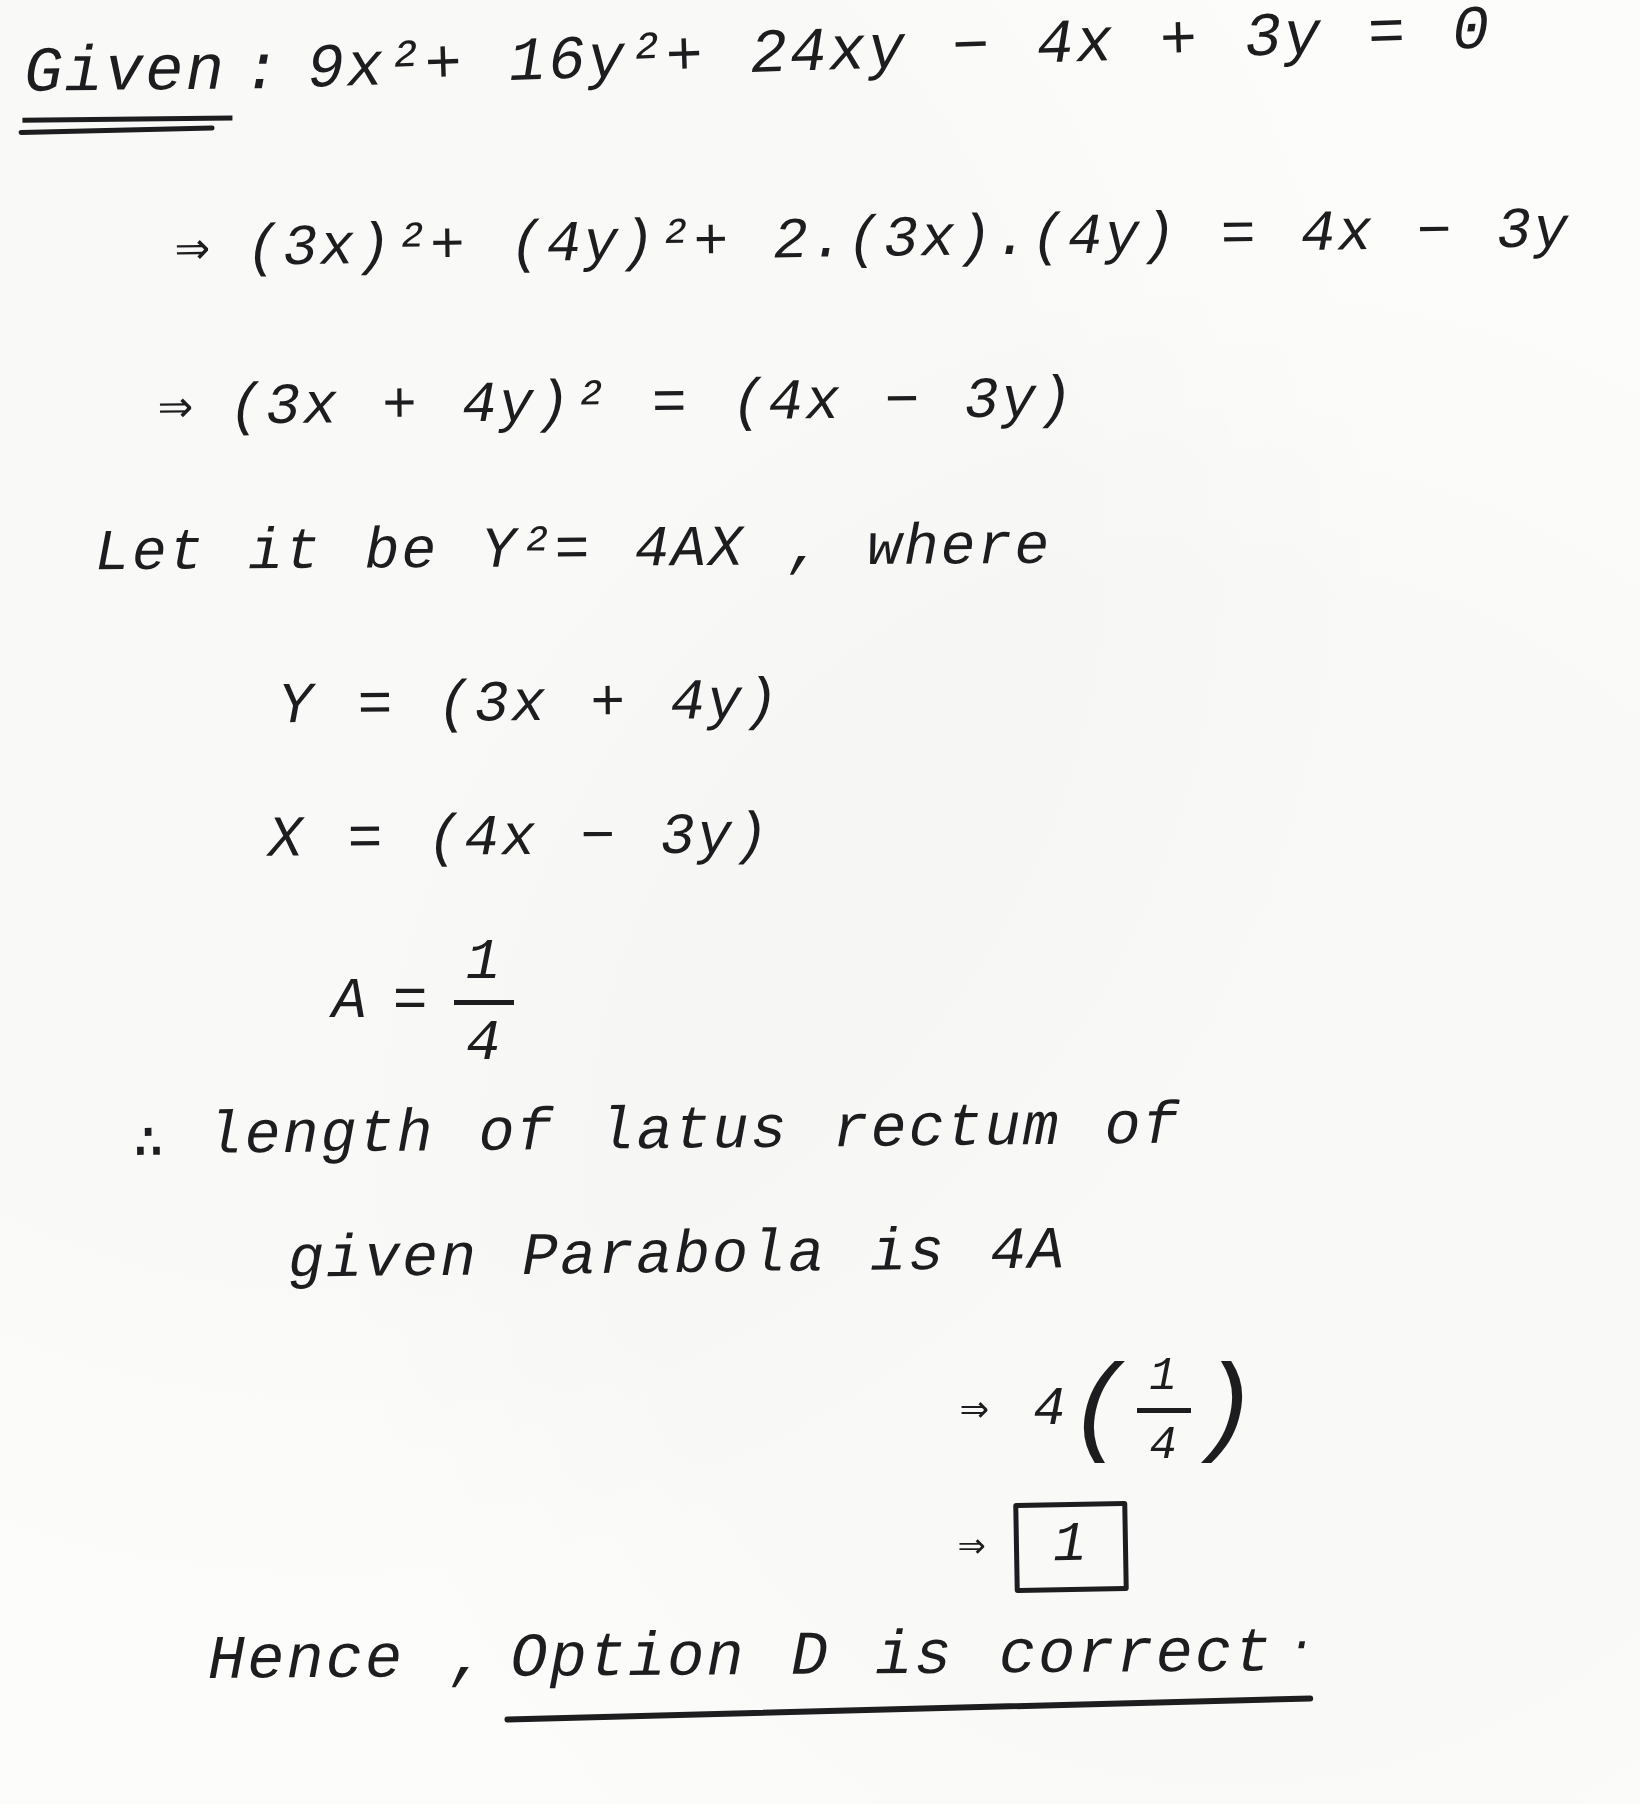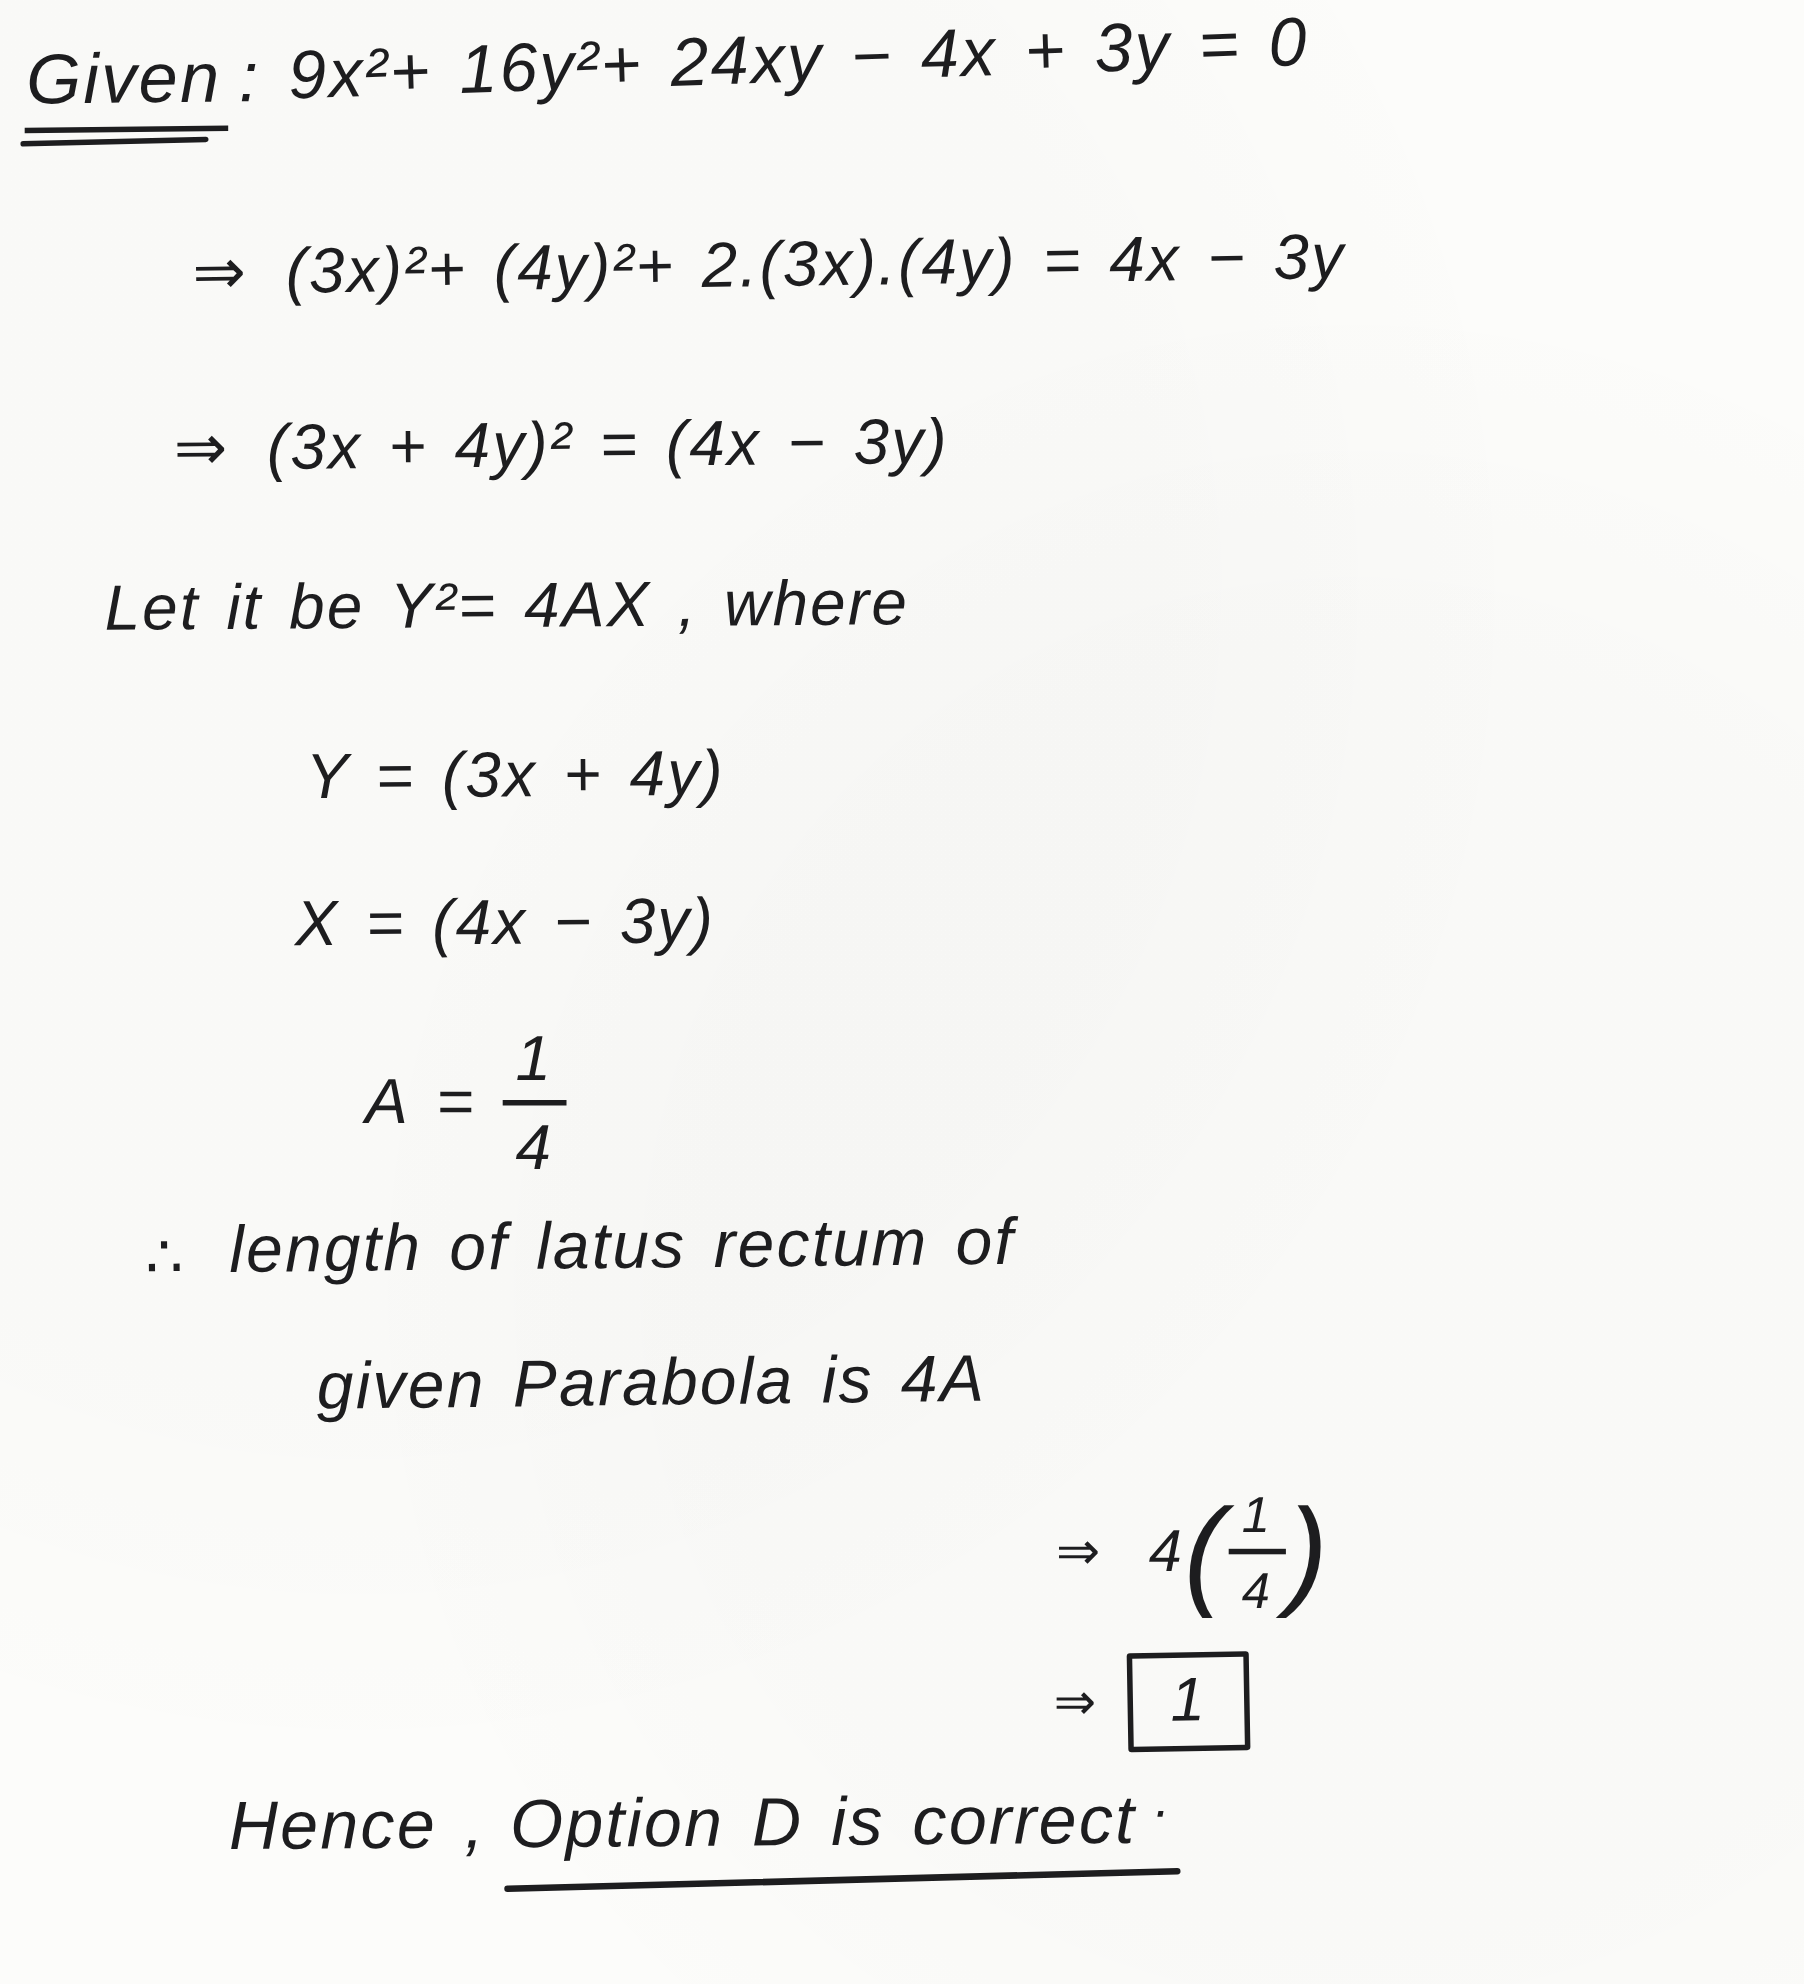--- a/index.html
+++ b/index.html
@@ -12,21 +12,21 @@
     position: relative;
     width: 1640px;
     height: 1804px;
     margin: 0 auto;
     background: var(--paper);
     background-image:
       radial-gradient(circle at 20% 30%, rgba(0,0,0,0.012) 0 40%, transparent 60%),
       radial-gradient(circle at 75% 65%, rgba(0,0,0,0.010) 0 35%, transparent 55%);
     overflow: hidden;
     color: var(--ink);
-    font-family: Liberation Sans, sans-serif;
+    font-family: Liberation Mono, monospace;
     font-style: italic;
   }
   .line {
     position: absolute;
     display: flex;
     align-items: flex-start;
     white-space: nowrap;
     line-height: 1.15;
     letter-spacing: 2px;
     word-spacing: 6px;

